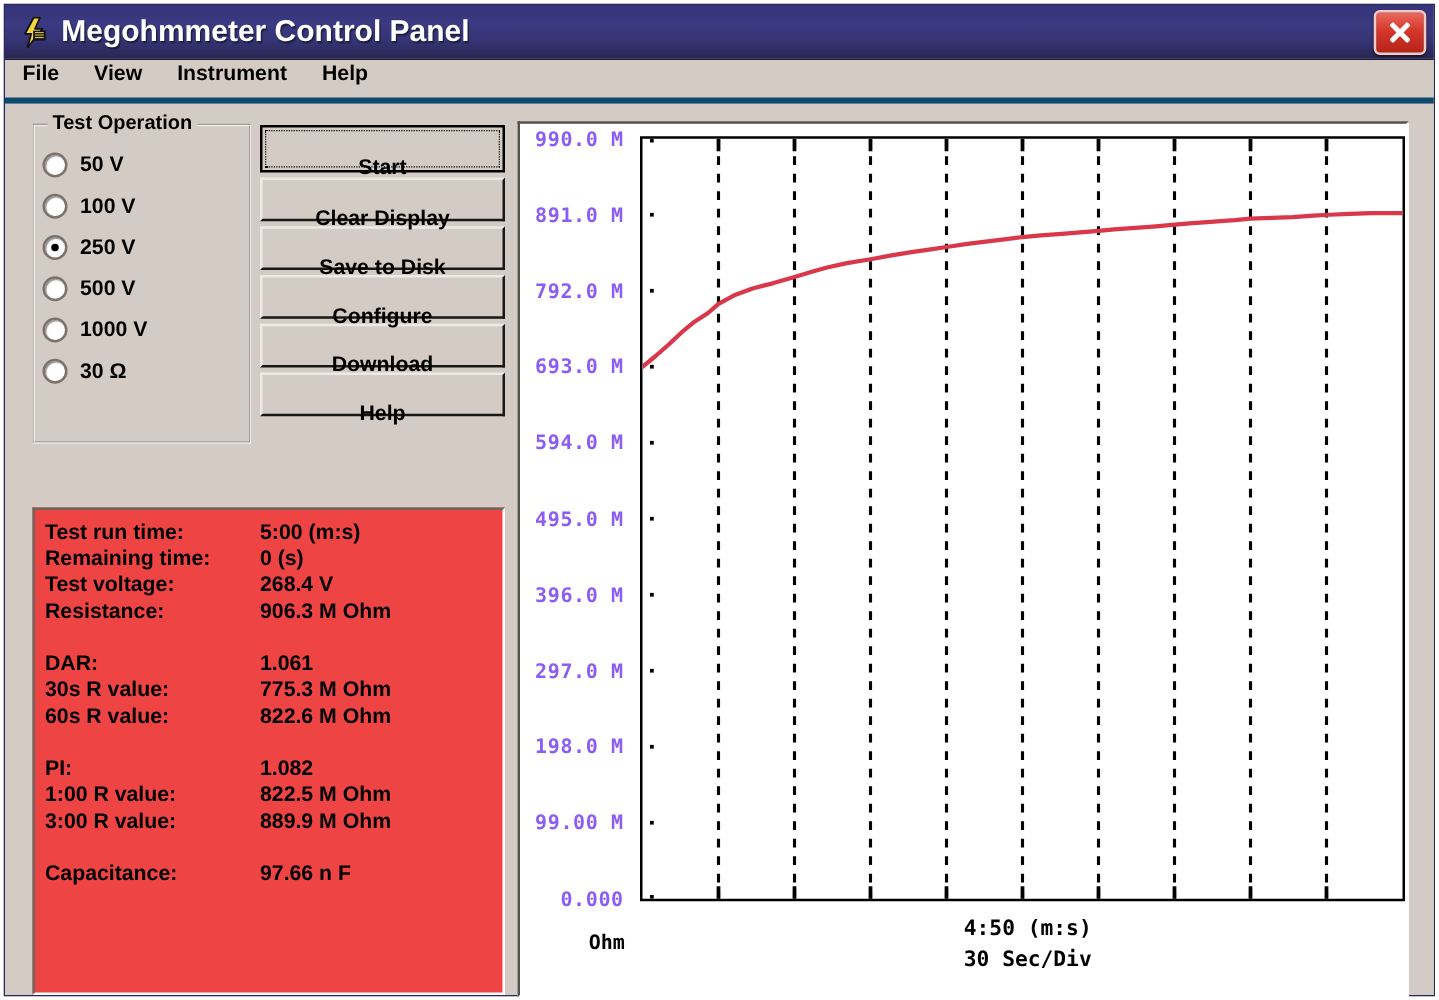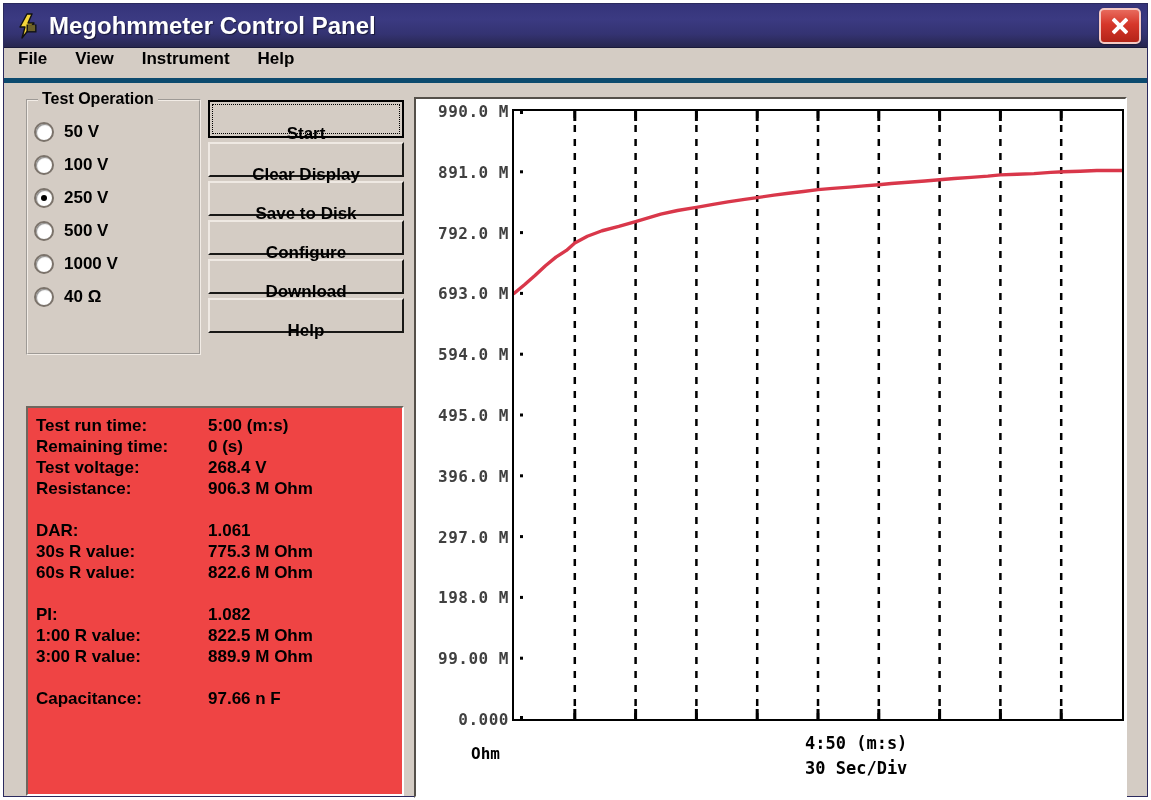--- a/index.html
+++ b/index.html
@@ -229,26 +229,26 @@
     position: absolute;
     left: 0; top: 0; right: 0; bottom: 0;
   }
   .ylabels {
     position: absolute;
     left: 0; top: 0;
     width: 96px; height: 100%;
   }
   .ylab {
     position: absolute;
-    right: 3px;
+    right: 13px;
     transform: translateY(-50%);
     font-family: "DejaVu Sans Mono", monospace;
     font-size: 16px;
     font-weight: bold;
-    color: #404040;
+    color: #8b5cf6;
     white-space: nowrap;
     letter-spacing: 0.5px;
   }
   .plot {
     position: absolute;
     left: 96px; top: 10px;
     width: 612px; height: 612px;
     border: 2px solid #000;
     background: #ffffff;
     box-sizing: border-box;
@@ -264,21 +264,20 @@
   }
   .xinfo {
     position: absolute;
     left: 355px; top: 632px;
     font-family: "DejaVu Sans Mono", monospace;
     font-size: 17px;
     font-weight: bold;
     color: #000;
     line-height: 25px;
     white-space: nowrap;
-    margin-left: 34px;
   }
 </style>
 </head>
 <body>
 
 <div class="window">
 
   <div class="titlebar">
     <div class="title-icon">
       <svg width="26" height="26" viewBox="0 0 26 26" aria-hidden="true">
@@ -318,21 +317,21 @@
         <div class="radio-row">
           <span class="radio"></span>
           <span class="radio-label">500 V</span>
         </div>
         <div class="radio-row">
           <span class="radio"></span>
           <span class="radio-label">1000 V</span>
         </div>
         <div class="radio-row">
           <span class="radio"></span>
-          <span class="radio-label">40  Ω</span>
+          <span class="radio-label">30  Ω</span>
         </div>
       </div>
     </div>
 
     <div class="btn-col">
       <button class="btn default">
         <span>Start</span>
         <span class="focus"></span>
       </button>
       <button class="btn">Clear Display</button>

